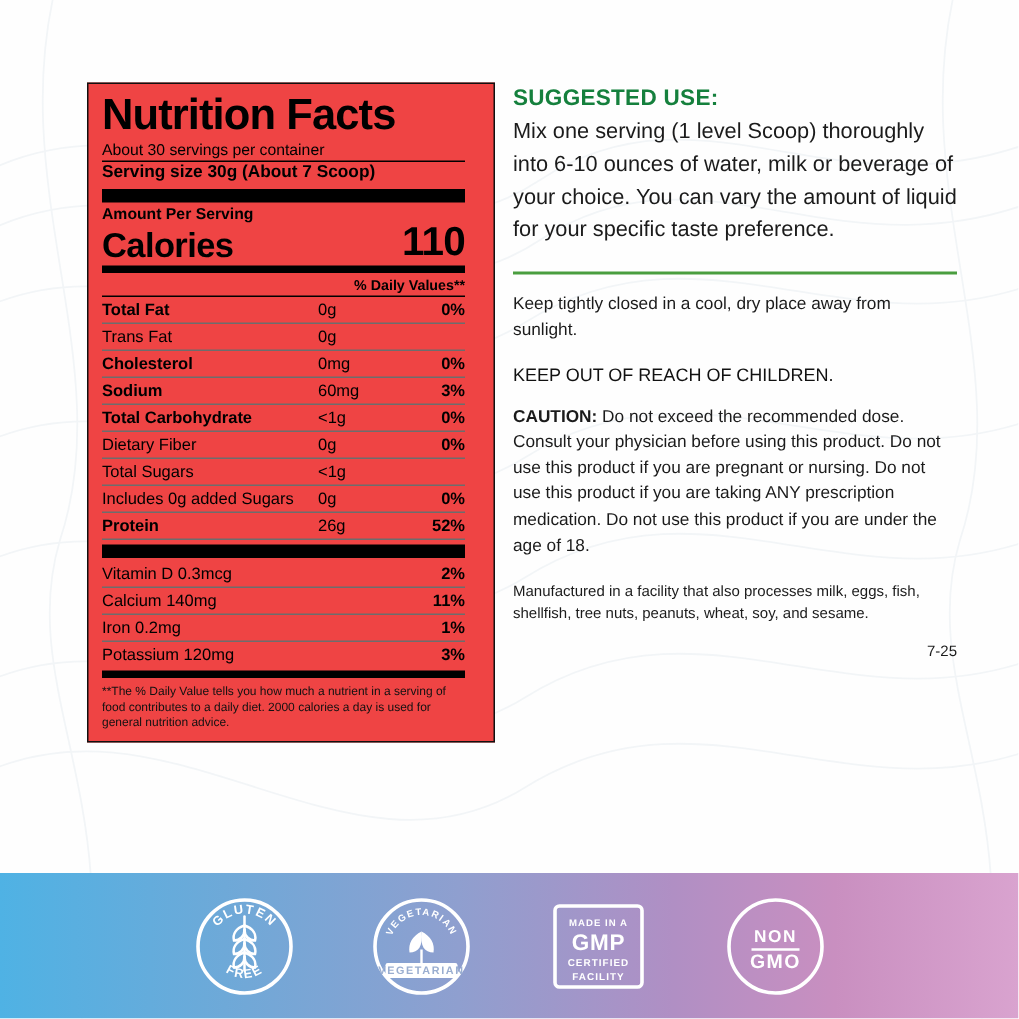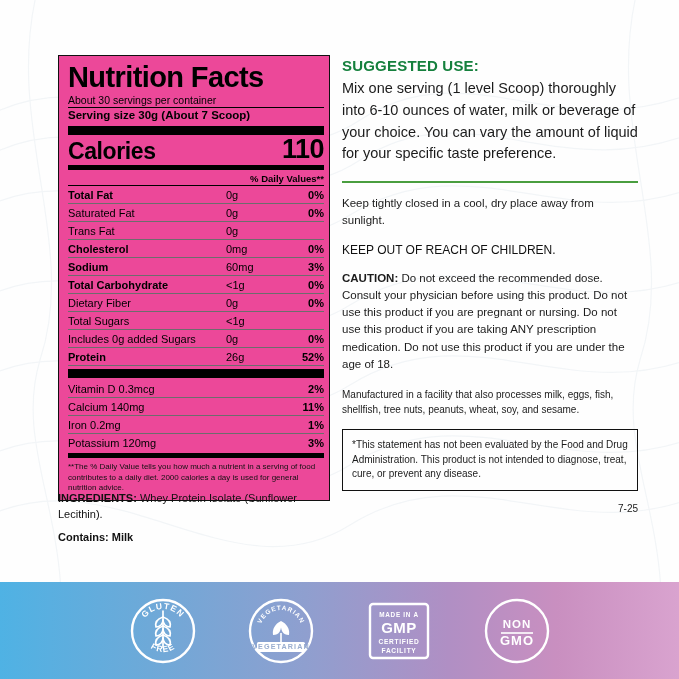--- a/index.html
+++ b/index.html
@@ -40,23 +40,23 @@
   }
 
   
   .content { position:absolute; top:55px; left:0; right:0; height:505px; }
 
   
   .nf {
     position: absolute;
     left: 58px; top: 0px;
     width: 272px;
-    background: #ec4899;
+    background: #ef4444;
     border: 1.5px solid #111;
-    padding: 7px 5px 6px 9px;
+    padding: 7px 19px 6px 9px;
     font-family: "Liberation Sans", sans-serif;
     color: #000;
   }
   .nf-title {
     font-size: 29px;
     font-weight: 800;
     letter-spacing: -0.6px;
     line-height: 1.0;
     margin: 0 0 2px 0;
   }
@@ -149,41 +149,37 @@
 
   <div class="content">
 
     <div class="nf">
       <div class="nf-title">Nutrition Facts</div>
       <div class="nf-servings">About 30 servings per container</div>
       <div class="rule-thin"></div>
       <div class="nf-serving-size">Serving size 30g (About 7 Scoop)</div>
       <div class="rule-thick"></div>
 
+      <div class="amount-label">Amount Per Serving</div>
       <div class="cal-row">
         <div class="cal-word">Calories</div>
         <div class="cal-num">110</div>
       </div>
       <div class="rule-med"></div>
       <div class="dv-head">% Daily Values**</div>
       <div class="rule-thin"></div>
 
       <table class="nf-table">
         <tbody id="nf-rows">
             <tr class="line">
               <td class="b ">Total Fat</td>
               <td class="val">0g</td>
               <td class="dv">0%</td>
             </tr>
             <tr class="line">
-              <td class="ind1">Saturated Fat</td>
-              <td class="val">0g</td>
-              <td class="dv">0%</td>
-            </tr>
-            <tr class="line">
               <td class="ind1">Trans Fat</td>
               <td class="val">0g</td>
               <td class="dv"></td>
             </tr>
             <tr class="line">
               <td class="b ">Cholesterol</td>
               <td class="val">0mg</td>
               <td class="dv">0%</td>
             </tr>
             <tr class="line">
@@ -239,40 +235,34 @@
               <td>Potassium 120mg</td>
               <td class="dv">3%</td>
             </tr>
           </tbody>
       </table>
 
       <div class="rule-med"></div>
       <div class="nf-foot">**The % Daily Value tells you how much a nutrient in  a  serving of food contributes to a daily diet. 2000 calories a day is used for general nutrition advice.</div>
     </div>
 
-    <div class="ingredients">
-      <span class="lbl">INGREDIENTS:</span>
-      <span>Whey Protein Isolate (Sunflower Lecithin).</span>
-      <div class="contains">Contains: Milk</div>
-    </div>
 
     <div class="right">
       <div class="su-title">SUGGESTED USE:</div>
       <div class="su-body">Mix one serving (1 level Scoop) thoroughly into 6-10 ounces of water, milk or beverage of your choice. You can vary the amount of liquid for your specific taste preference.</div>
 
       <div class="green-rule"></div>
 
       <div class="keep">Keep tightly closed in a cool, dry place away from sunlight.</div>
       <div class="keepout">KEEP OUT OF REACH OF CHILDREN.</div>
 
       <div class="caution"><b>CAUTION:</b><span> Do not exceed the recommended dose. Consult your physician before using this product. Do not use this product if you are pregnant or nursing. Do not use this product if you are taking ANY prescription medication. Do not use this product if you are under the age of 18.</span></div>
 
       <div class="manu">Manufactured in a facility that also processes milk, eggs, fish, shellfish, tree nuts, peanuts, wheat, soy, and sesame.</div>
 
-      <div class="disclaimer">*This statement has not been evaluated by the Food and Drug Administration. This product is not intended to diagnose, treat, cure, or prevent any disease.</div>
 
       <div class="lot">7-25</div>
     </div>
   </div>
 
   <div class="footer">
     <div class="badges">
 
       <div class="badge">
         <svg width="72" height="72" viewBox="0 0 72 72">

